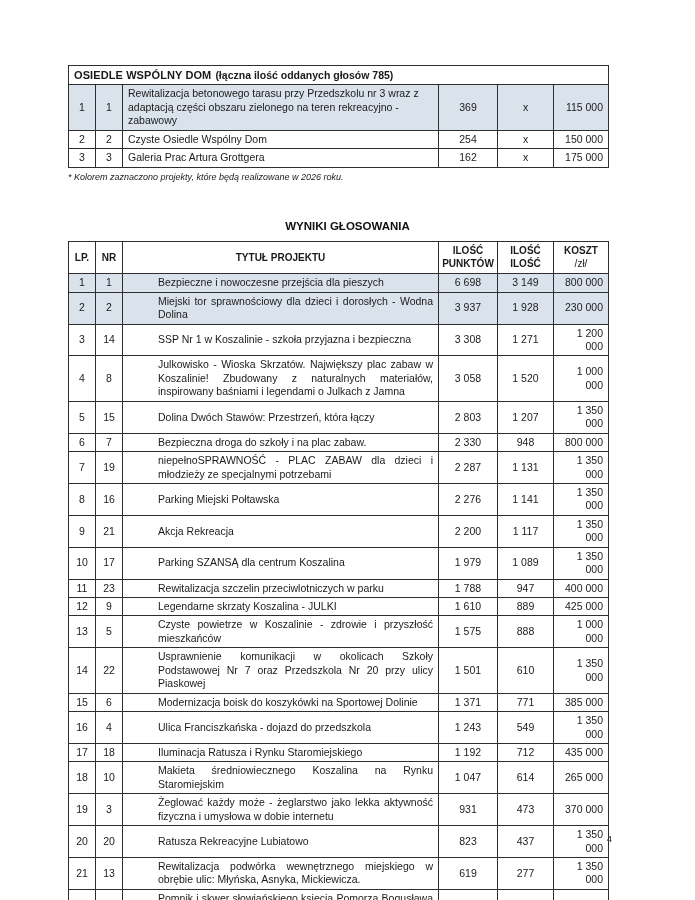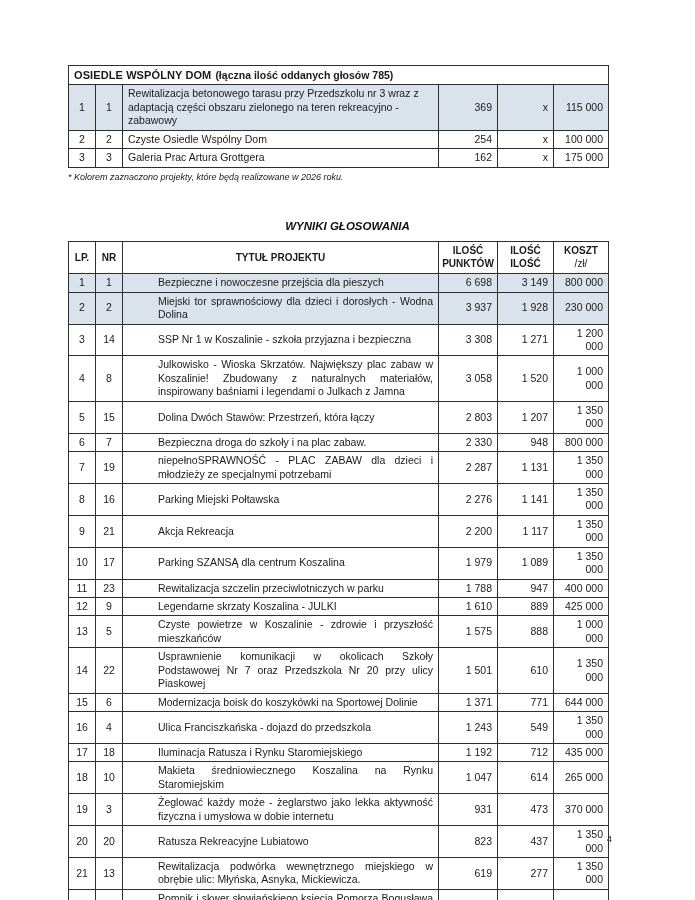--- a/index.html
+++ b/index.html
@@ -32,21 +32,21 @@
   .col-lp    { width:27px; }
   .col-nr    { width:27px; }
   .col-title { width:316px; }
   .col-pts   { width:59px; }
   .col-vot   { width:56px; }
   .col-cost  { width:55px; }
 
   .c-lp, .c-nr { text-align:center; padding:2px 1px; }
   .c-title { text-align:left; }
   .main-tbl .c-title { text-align:justify;padding-left:35px; }
-  .c-points, .c-votes { text-align:right; }
+  .c-points, .c-votes { text-align:center; }
   .c-cost { text-align:right; padding-right:6px; }
 
   .district-tbl { margin-top:65px; }
   .district-head-cell { text-align:left; padding:4px 6px; font-weight:normal; }
   .district-name { font-weight:bold; font-size:11px; letter-spacing:0.1px; }
   .district-note { margin-left:4px; font-size:10.5px; }
 
   tr.hl td { background:#dae2ec; }
 
   .footnote {
@@ -58,21 +58,20 @@
   }
 
   .heading {
     margin-top:36px;
     width:100%;
     text-align:center;
     font-weight:bold;
     font-size:11.5px;
     line-height:1.45;
     color:#111;
-    font-style:italic;
   }
 
   .main-tbl { margin-top:7px; }
   .main-tbl thead th { text-align:center; font-size:10px; line-height:1.25; padding:3px 2px; }
   .hdr-sub-normal { font-weight:normal; }
 
   .pagenum {
     position:absolute;
     top:833px; left:0;
     width:612px;
@@ -110,21 +109,21 @@
     <td class="c-points">369</td>
     <td class="c-votes">x</td>
     <td class="c-cost">115 000</td>
   </tr>
         <tr>
     <td class="c-lp">2</td>
     <td class="c-nr">2</td>
     <td class="c-title">Czyste Osiedle Wspólny Dom</td>
     <td class="c-points">254</td>
     <td class="c-votes">x</td>
-    <td class="c-cost">100 000</td>
+    <td class="c-cost">150 000</td>
   </tr>
         <tr>
     <td class="c-lp">3</td>
     <td class="c-nr">3</td>
     <td class="c-title">Galeria Prac Artura Grottgera</td>
     <td class="c-points">162</td>
     <td class="c-votes">x</td>
     <td class="c-cost">175 000</td>
   </tr>
       </tbody>
@@ -276,21 +275,21 @@
     <td class="c-points">1 501</td>
     <td class="c-votes">610</td>
     <td class="c-cost">1 350 000</td>
   </tr>
         <tr>
     <td class="c-lp">15</td>
     <td class="c-nr">6</td>
     <td class="c-title">Modernizacja boisk do koszykówki na Sportowej Dolinie</td>
     <td class="c-points">1 371</td>
     <td class="c-votes">771</td>
-    <td class="c-cost">644 000</td>
+    <td class="c-cost">385 000</td>
   </tr>
         <tr>
     <td class="c-lp">16</td>
     <td class="c-nr">4</td>
     <td class="c-title">Ulica Franciszkańska - dojazd do przedszkola</td>
     <td class="c-points">1 243</td>
     <td class="c-votes">549</td>
     <td class="c-cost">1 350 000</td>
   </tr>
         <tr>

